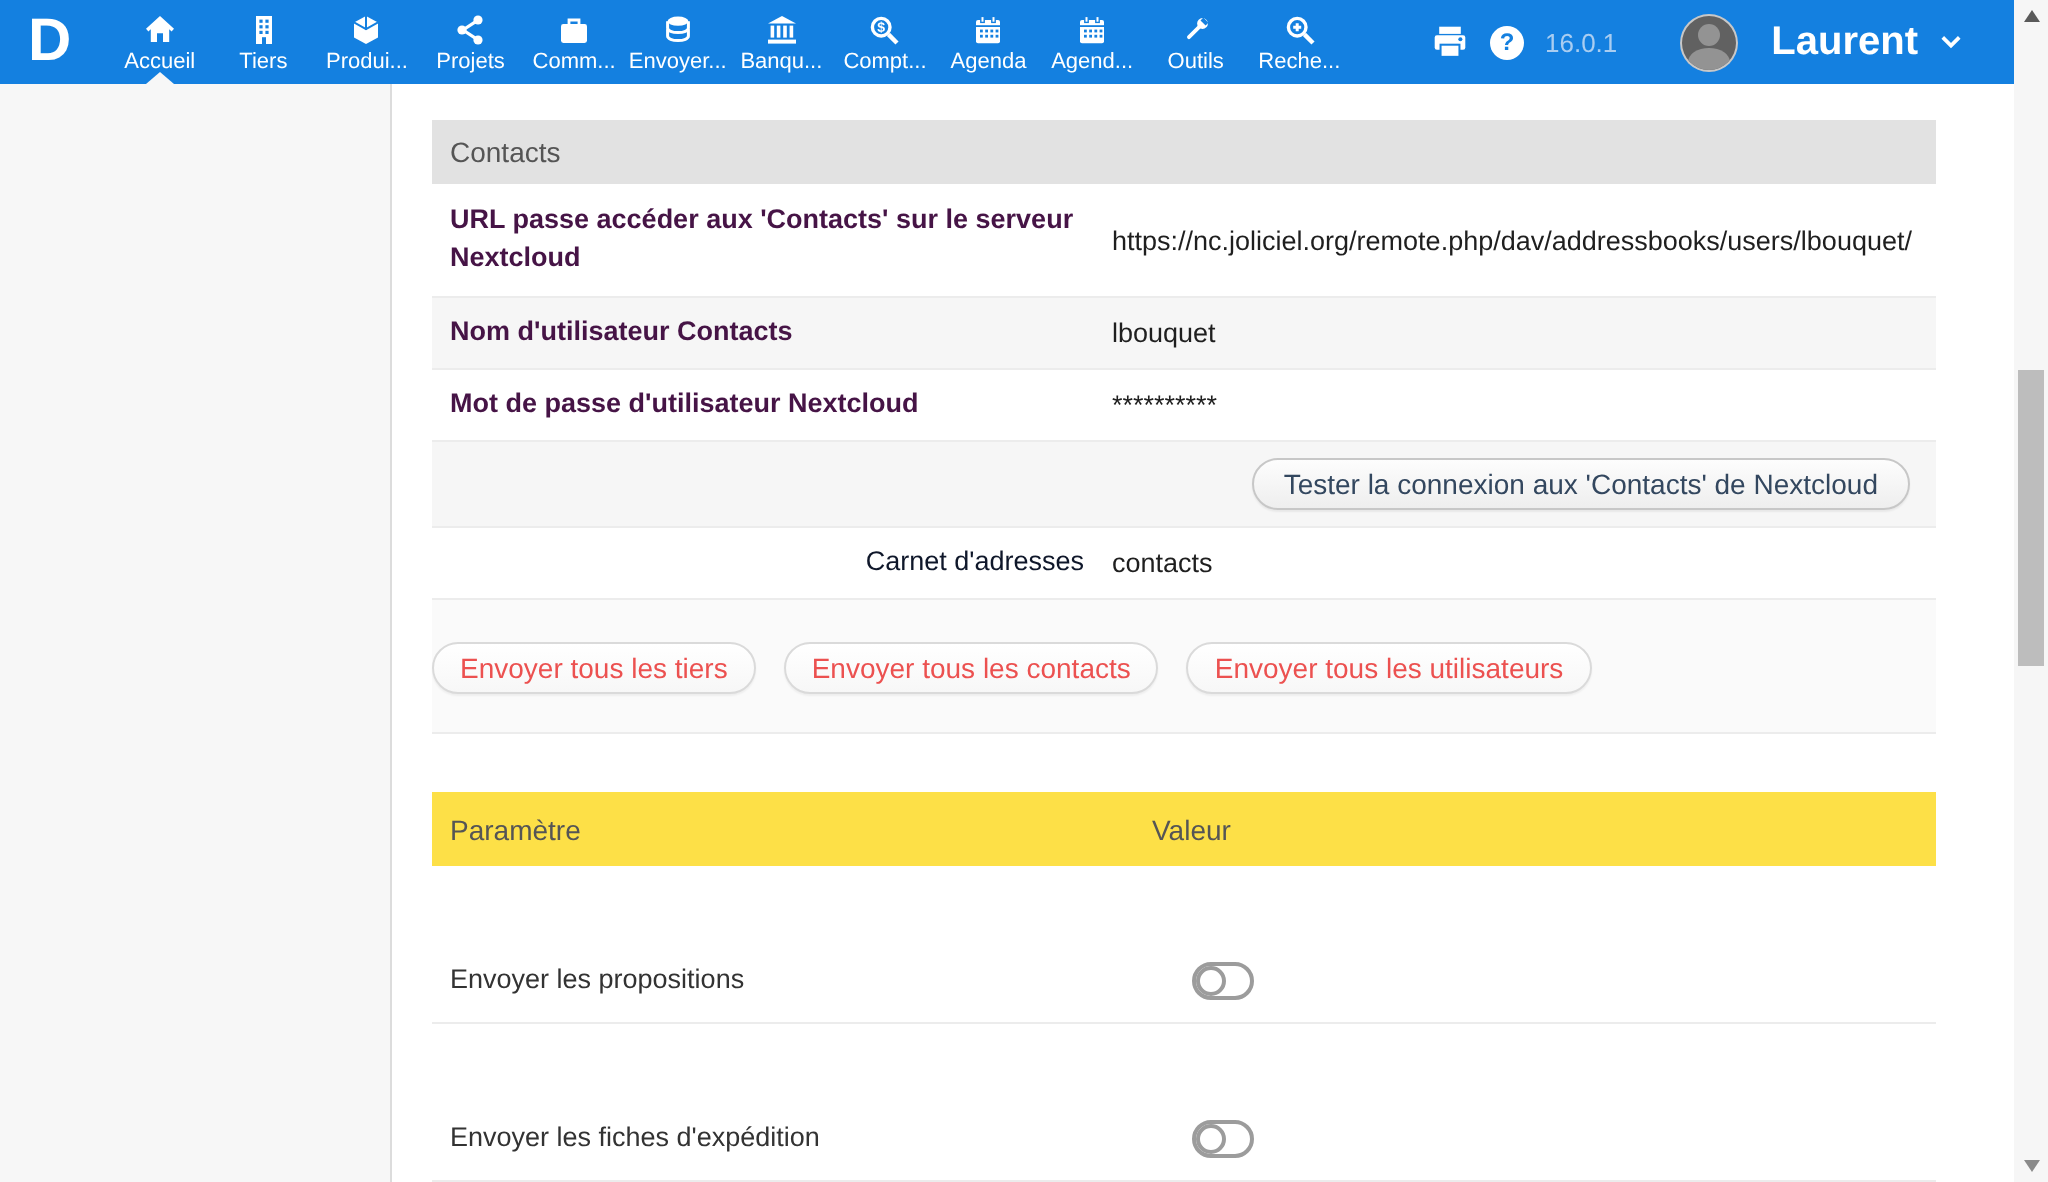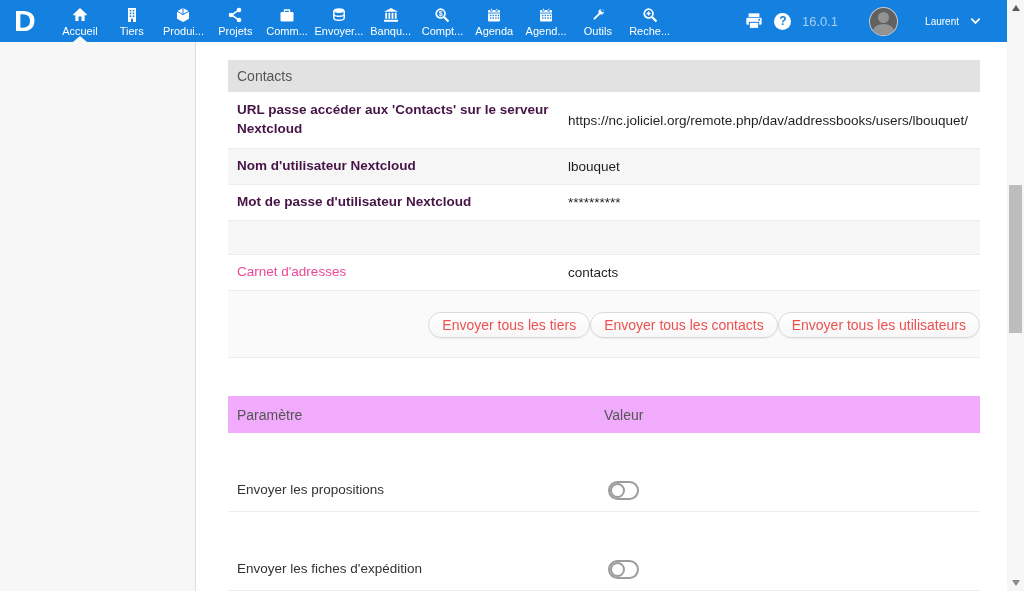--- a/index.html
+++ b/index.html
@@ -44,64 +44,64 @@
     display:flex;align-items:center;justify-content:center;
     font-size:12px;font-weight:bold;color:#1480e0;
   }
   .version{color:#a9cdf1;font-size:13px;margin-right:22px;}
   .avatar{
     width:27px;height:27px;border-radius:50%;background:#616161;
     border:1px solid rgba(255,255,255,.65);position:relative;overflow:hidden;cursor:pointer;
   }
   .avatar .head{position:absolute;left:8px;top:4px;width:11px;height:11px;border-radius:50%;background:#939393;}
   .avatar .body{position:absolute;left:3px;top:16px;width:21px;height:14px;border-radius:50%;background:#939393;}
-  .username{color:#ffffff;font-size:10px;margin-left:18px;cursor:pointer;}
+  .username{color:#ffffff;font-size:20px;margin-left:8px;cursor:pointer;font-weight:bold;}
   .chev{margin-left:2px;cursor:pointer;display:flex;align-items:center;}
 
   
   .sidebar{
     position:absolute;left:0;top:42px;width:195px;height:549px;
     background:#f7f7f7;border-right:1px solid #dcdcdc;
   }
 
   
-  .tablewrap{position:absolute;left:228px;width:752px;}
+  .tablewrap{position:absolute;left:216px;width:752px;}
   .t1{top:60px;}
   .t2{top:396px;}
   .sec-header{
     height:32px;line-height:32px;background:#e2e2e2;color:#555555;
     font-size:14px;padding-left:9px;box-sizing:border-box;
   }
   .sec-header2{
-    height:37px;background:#f0abfc;color:#555555;font-size:14px;
-    display:flex;align-items:center;box-sizing:border-box;gap:16px;
+    height:37px;background:#fde047;color:#555555;font-size:14px;
+    display:flex;align-items:center;box-sizing:border-box;
   }
   .sec-header2 .h-param{width:360px;padding-left:9px;box-sizing:border-box;}
   .row{
     display:flex;border-bottom:1px solid #ececec;box-sizing:border-box;
     align-items:center;
   }
   .row.alt{background:#f6f6f6;}
   .cell-label{
     width:340px;box-sizing:border-box;padding:8px 14px 8px 9px;
     font-size:13.5px;font-weight:bold;color:#461446;line-height:1.4;
   }
-  .cell-label.plain{font-weight:normal;color:#ec4899;}
+  .cell-label.plain{font-weight:normal;color:#0f172a;text-align:right;}
   .cell-value{flex:1;font-size:13.5px;color:#1f1f1f;padding:8px 8px 8px 0;}
   .row-min{min-height:34px;}
   .row-url{min-height:57px;}
   .row-btn .cell-value{display:flex;justify-content:flex-end;padding-right:13px;}
   .btn-pill{
     font-family:"Liberation Sans","DejaVu Sans",sans-serif;
     font-size:14px;color:#33475f;background:linear-gradient(#fdfdfd,#eeeeee);
     border:1px solid #c7c7c7;border-radius:16px;padding:4px 15px;cursor:pointer;
     box-shadow:0 1px 1px rgba(0,0,0,.06);white-space:nowrap;
   }
   .row-actions{
-    display:flex;justify-content:flex-end;gap:0;
+    display:flex;justify-content:flex-start;gap:14px;
     padding:21px 0 19px 0;background:#fafafa;border-bottom:1px solid #ececec;
   }
   .btn-red{
     font-family:"Liberation Sans","DejaVu Sans",sans-serif;
     font-size:14px;color:#ec5150;background:linear-gradient(#ffffff,#f7f7f7);
     border:1px solid #dadada;border-radius:15px;padding:4px 13px;cursor:pointer;
     box-shadow:0 1px 1px rgba(0,0,0,.05);white-space:nowrap;
   }
   
   .prow{height:42px;display:flex;align-items:center;border-bottom:1px solid #ececec;margin-top:36px;}
@@ -334,31 +334,34 @@
 
 <div class="tablewrap t1">
   <div class="sec-header">Contacts</div>
 
   <div class="row row-url">
     <div class="cell-label">URL passe accéder aux 'Contacts' sur le serveur Nextcloud</div>
     <div class="cell-value">https://nc.joliciel.org/remote.php/dav/addressbooks/users/lbouquet/</div>
   </div>
 
   <div class="row row-min alt">
-    <div class="cell-label">Nom d'utilisateur Nextcloud</div>
+    <div class="cell-label">Nom d'utilisateur Contacts</div>
     <div class="cell-value">lbouquet</div>
   </div>
 
   <div class="row row-min">
     <div class="cell-label">Mot de passe d'utilisateur Nextcloud</div>
     <div class="cell-value">**********</div>
   </div>
 
   <div class="row row-min row-btn alt">
     <div class="cell-label"></div>
+    <div class="cell-value">
+      <button class="btn-pill">Tester la connexion aux 'Contacts' de Nextcloud</button>
+    </div>
   </div>
 
   <div class="row row-min">
     <div class="cell-label plain">Carnet d'adresses</div>
     <div class="cell-value">contacts</div>
   </div>
 
   <div class="row-actions">
     <button class="btn-red">Envoyer tous les tiers</button>
     <button class="btn-red">Envoyer tous les contacts</button>

